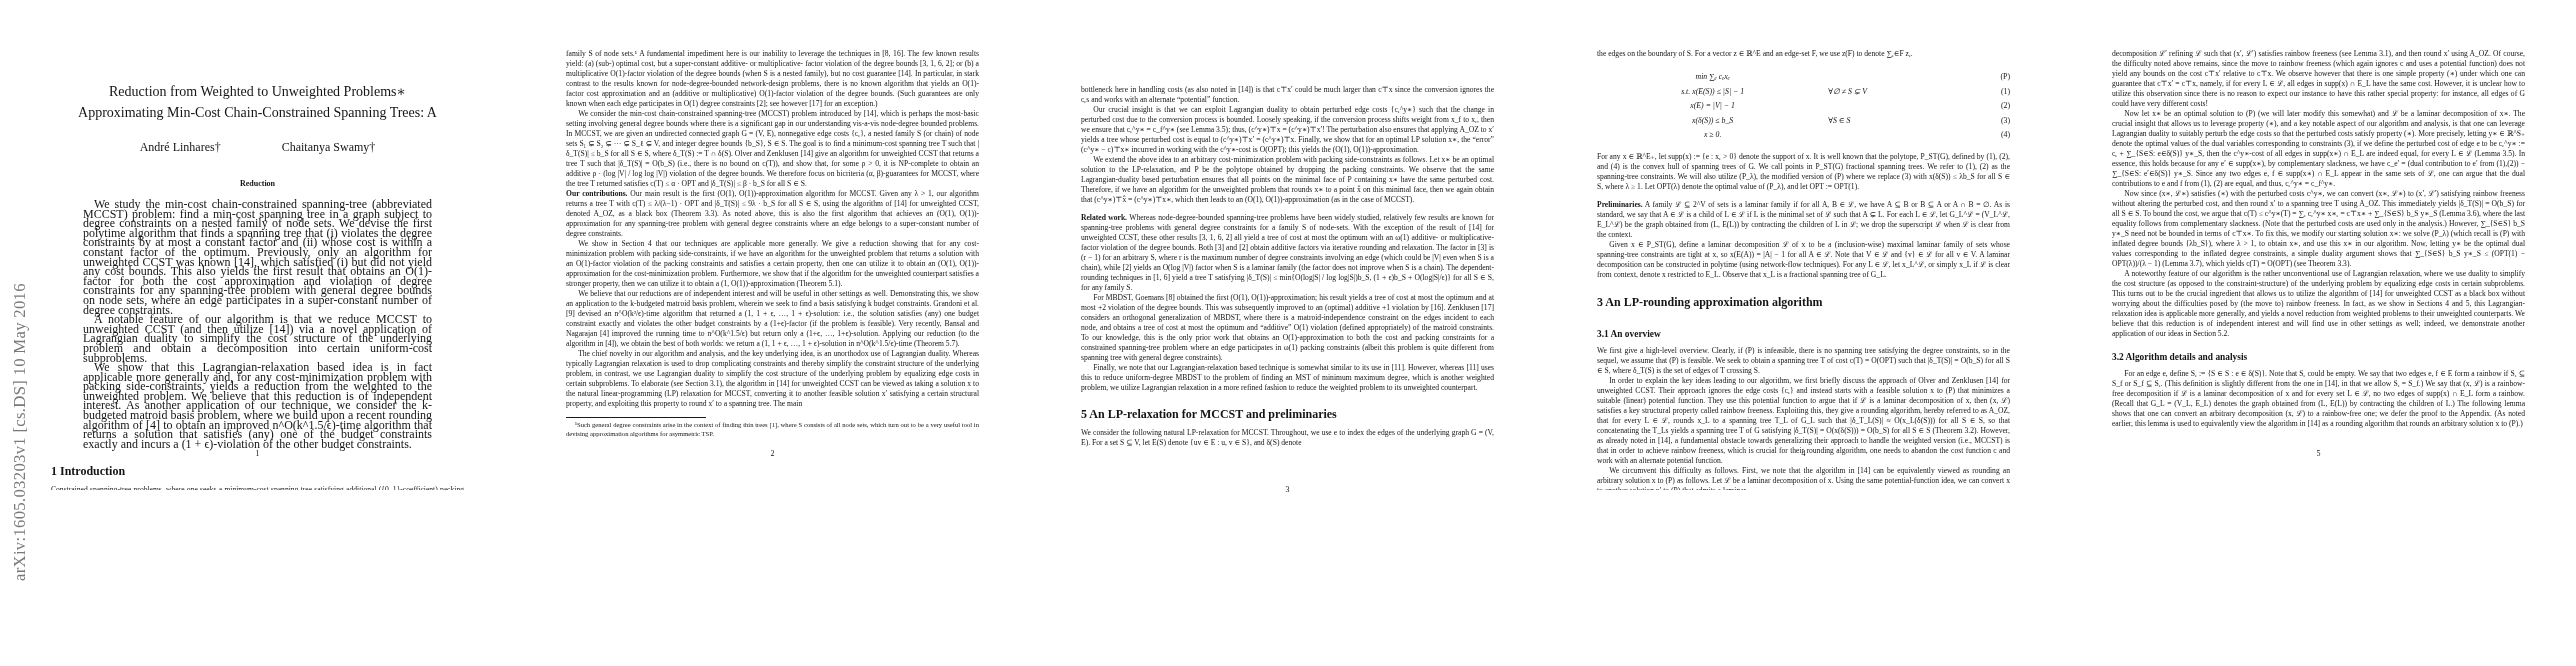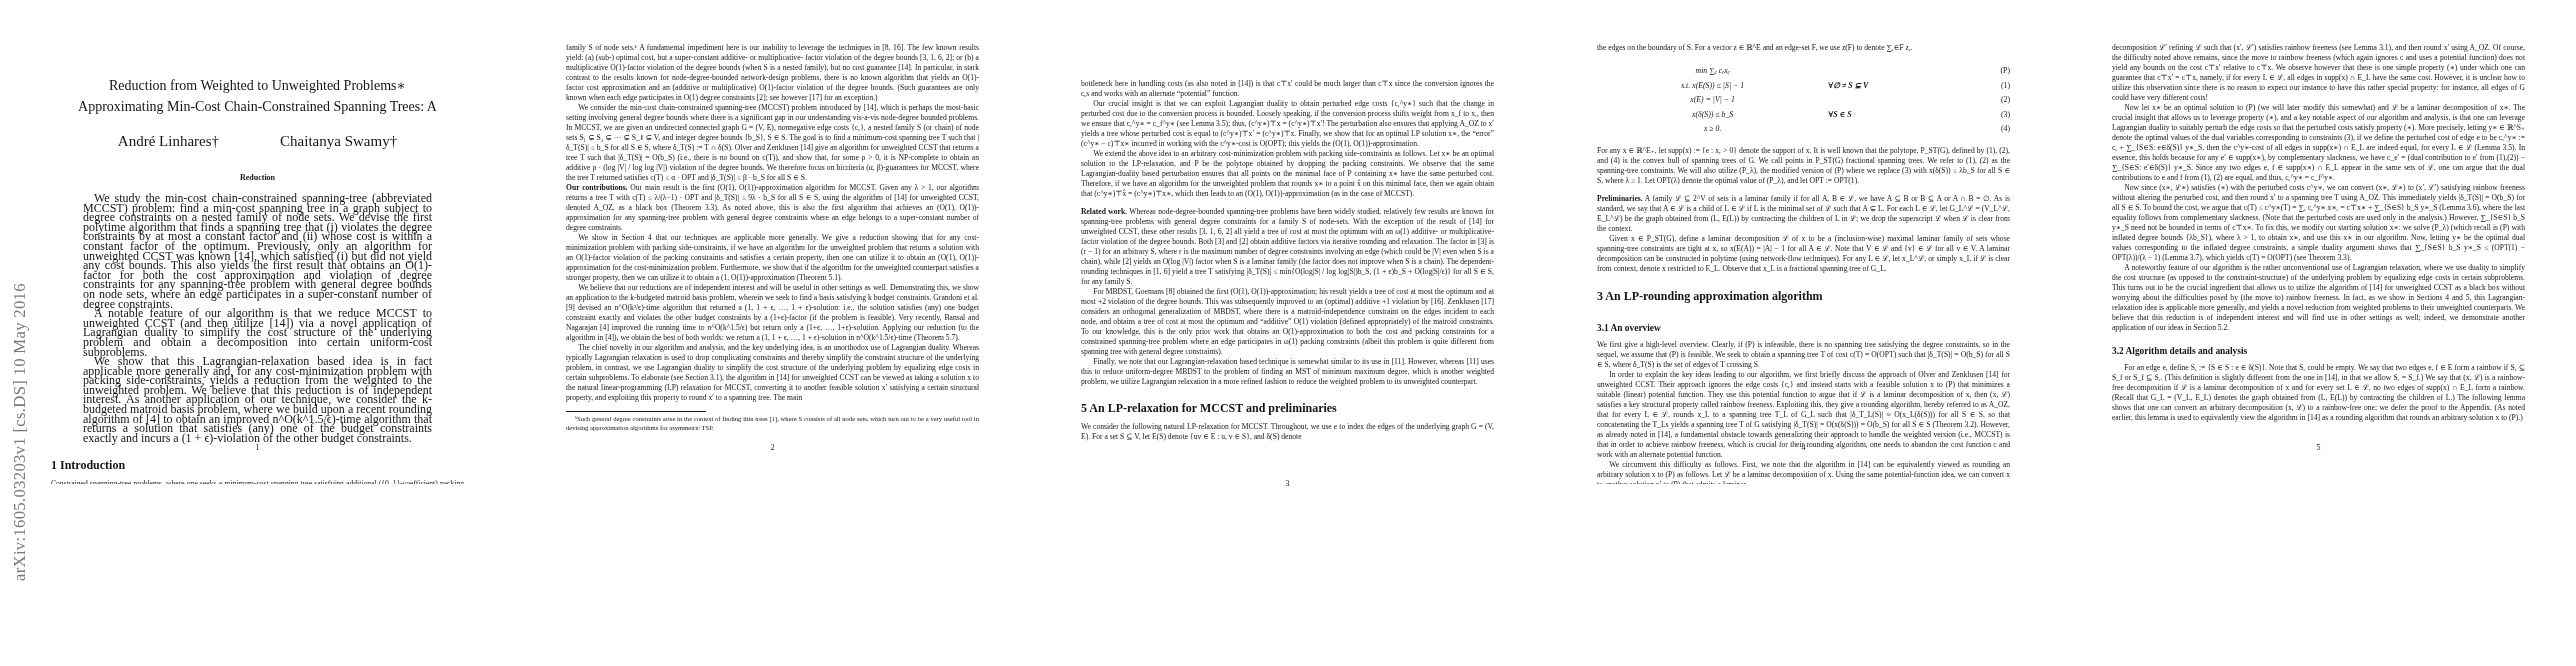--- a/index.html
+++ b/index.html
@@ -6,52 +6,52 @@
   .canvas {
     position: relative; width: 2576px; height: 667px; background: #ffffff;
     font-family: "Liberation Serif", "DejaVu Serif", serif; color: #141414;
     overflow: hidden;
   }
   .arxiv-banner {
     position: absolute; left: 10px; top: 581px;
     transform-origin: 0 0; transform: rotate(-90deg);
     font-size: 16.7px; color: #7a7a7a; white-space: nowrap; letter-spacing: 0.3px;
   }
-  .page { position: absolute; top: 0; width: 515px; height: 484px; }
+  .page { position: absolute; top: 6px; width: 515px; height: 484px; }
   #page-1 { left: 0; } #page-2 { left: 515px; } #page-3 { left: 1030px; margin-top: 36px; }
   #page-4 { left: 1546px; } #page-5 { left: 2061px; }
   .page-inner {
     box-sizing: border-box; height: 100%; padding: 43px 51px 51px;
     display: flex; flex-direction: column; overflow: hidden;
     font-size: 7.6px; line-height: 10px; text-align: justify;
   }
   p.body { margin: 0; }
   p.indent { text-indent: 12.2px; }
   .lead { font-weight: bold; }
   .title { font-size: 14px; line-height: 21px; font-weight: normal; text-align: center;
            margin: 32px 5.6px 0; }
   .title .tline { display: block; }
   .authors { display: flex; justify-content: center; gap: 61px; margin-top: 19px;
-             font-size: 15px; text-align: center; }
+             font-size: 12px; text-align: center; }
   .abstract-head { text-align: center; font-weight: bold; font-size: 8px; margin-top: 27px; }
   .abstract { width: 349px; margin: 11px auto 0; font-size: 12px; line-height: 9.6px; }
   .abstract p { margin: 0; text-indent: 11px; }
   h2.section { font-size: 12px; font-weight: bold; margin: 16.7px 0 9px; text-align: left; }
   h3.subsection { font-size: 9.4px; font-weight: bold; margin: 13.3px 0 6.7px; text-align: left; }
   .footnotes { margin-top: auto; font-size: 6.6px; line-height: 8.8px; }
   .footnote-rule { border: none; border-top: 0.8px solid #1a1a1a; width: 140px; margin: 0 0 3.9px 0; }
   .footnotes p { margin: 0; text-indent: 9px; }
   .mono { font-family: "Liberation Mono", "DejaVu Sans Mono", monospace; font-size: 6.2px; }
   .page-num { position: absolute; bottom: 32px; left: 0; width: 100%；
               text-align: center; font-size: 8px; }
   .page-num { position: absolute; bottom: 32px; left: 0; width: 100%; text-align: center; font-size: 8px; }
   .eq-block { margin: 9px 0 7.8px; font-size: 7.8px; }
   .eq-row { display: flex; align-items: flex-end; margin: 4.4px 0; font-style: italic; }
   .eq-main { flex: 0 0 56%; text-align: center; }
-  .eq-cond { flex: 0 0 26%; text-align: left; font-weight: bold; }
+  .eq-cond { flex: 0 0 26%; text-align: left; }
   .eq-tag  { flex: 1; text-align: right; font-style: normal; }
 </style>
 </head>
 <body>
 
 <div class="canvas">
 
   <div class="arxiv-banner">arXiv:1605.03203v1  [cs.DS]  10 May 2016</div>
 
   <section class="page" id="page-1">

